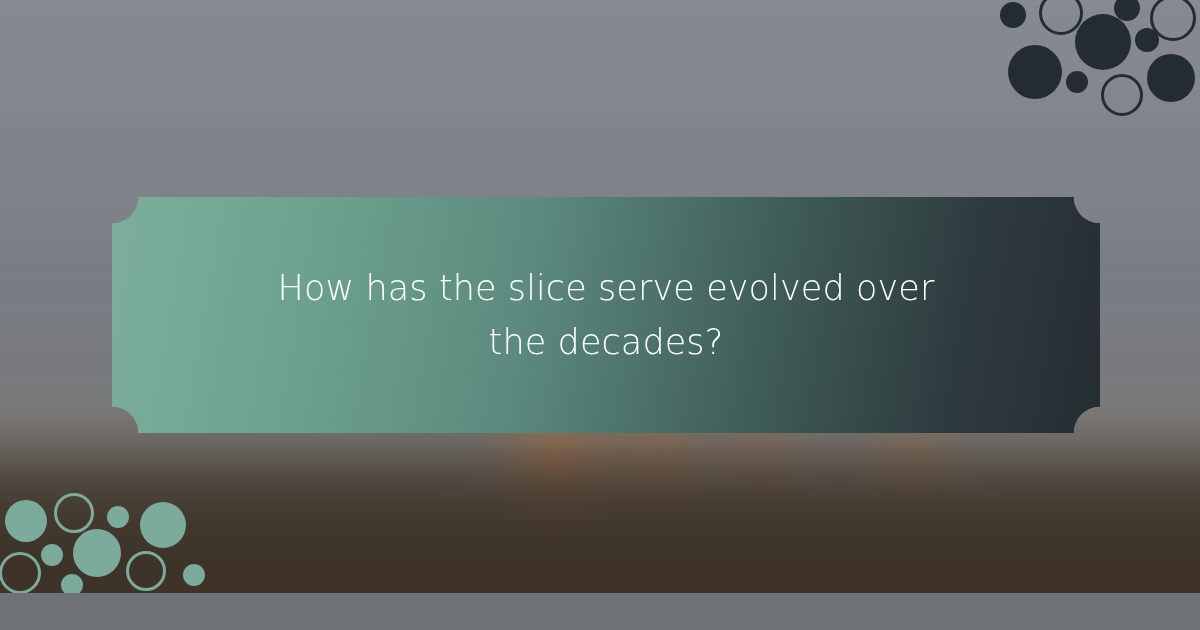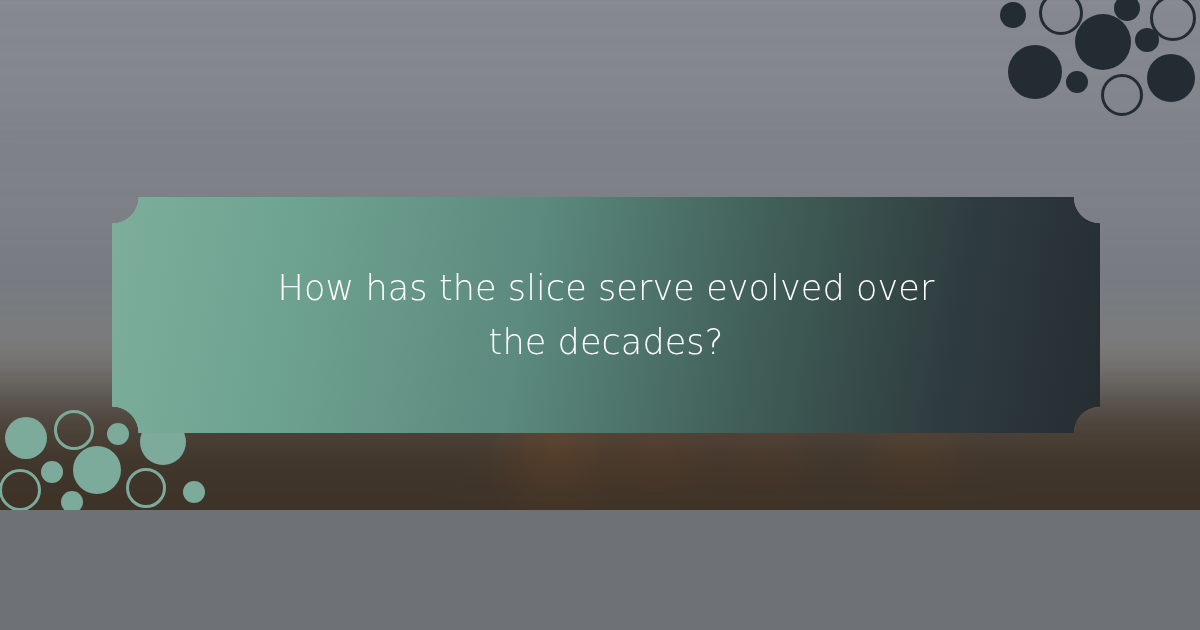--- a/index.html
+++ b/index.html
@@ -8,21 +8,21 @@
     width: 1200px;
     height: 630px;
     overflow: hidden;
     background: #6e7176;
     font-family: "DejaVu Sans", "Liberation Sans", sans-serif;
   }
 
   #stage {
     position: relative;
     width: 1200px;
-    height: 510px;
+    height: 593px;
     overflow: hidden;
   }
 
   
   .bg-photo {
     position: absolute;
     inset: -40px;
     background:
       
       linear-gradient(to bottom,

